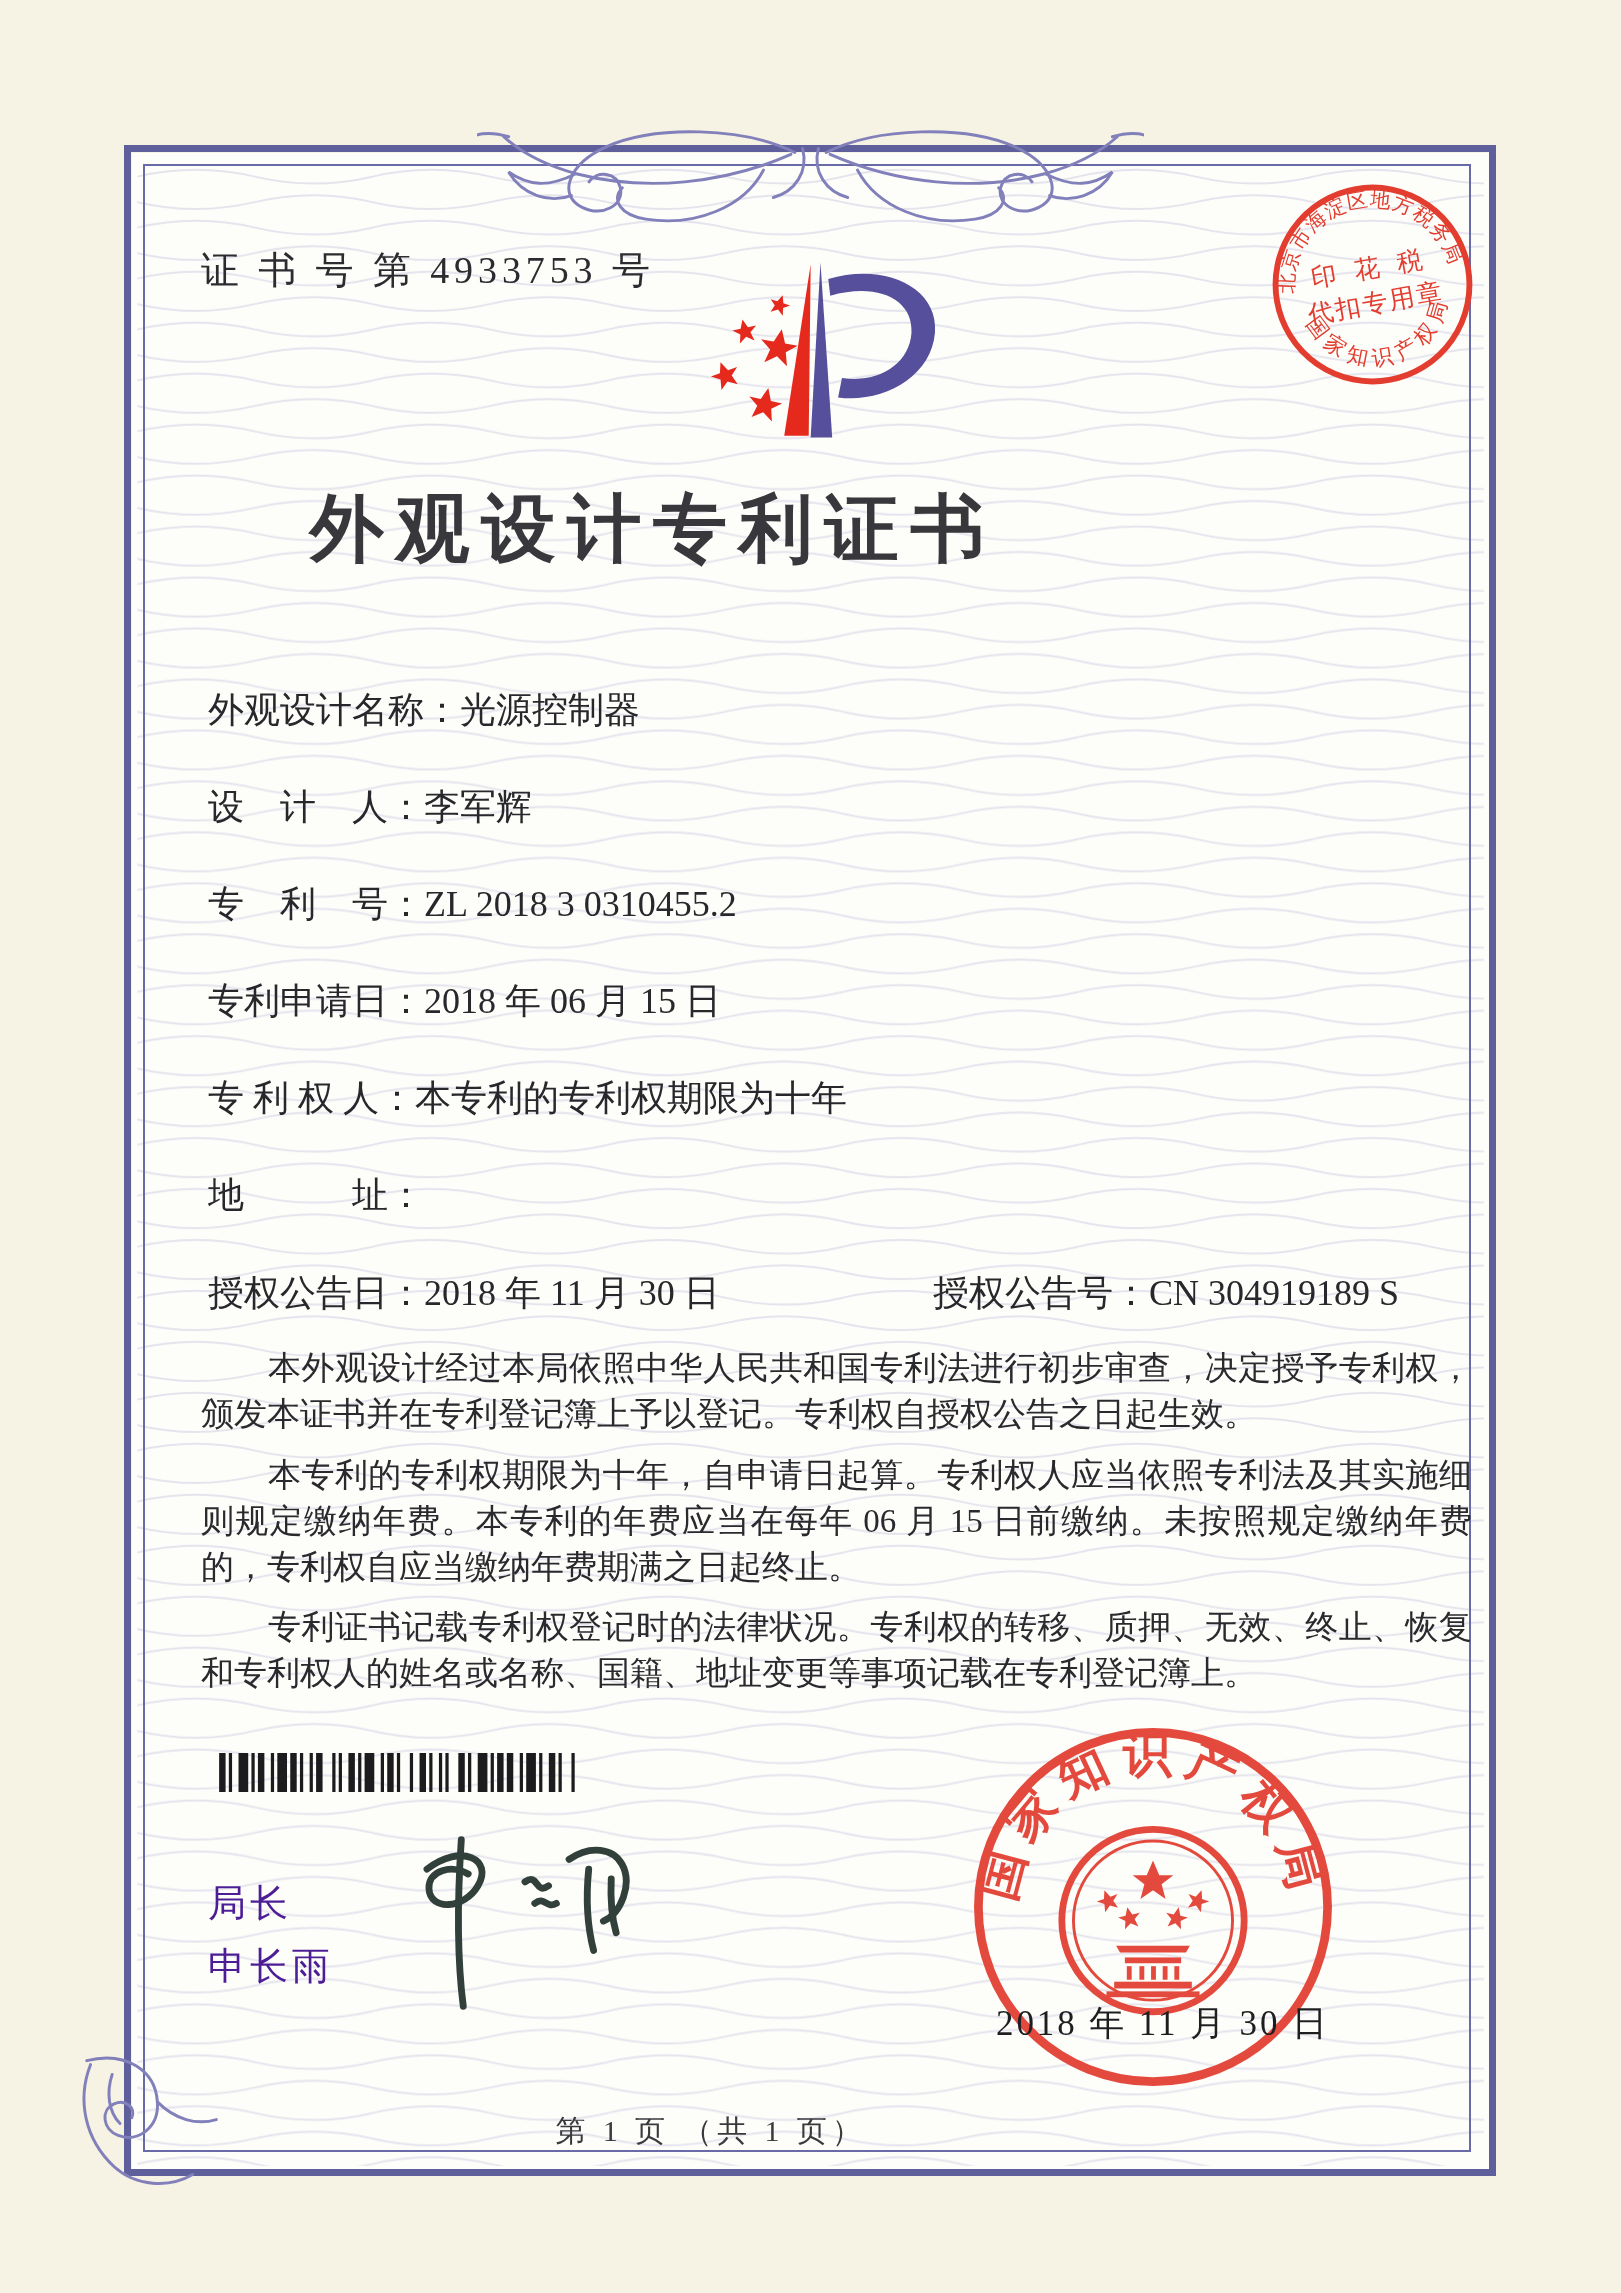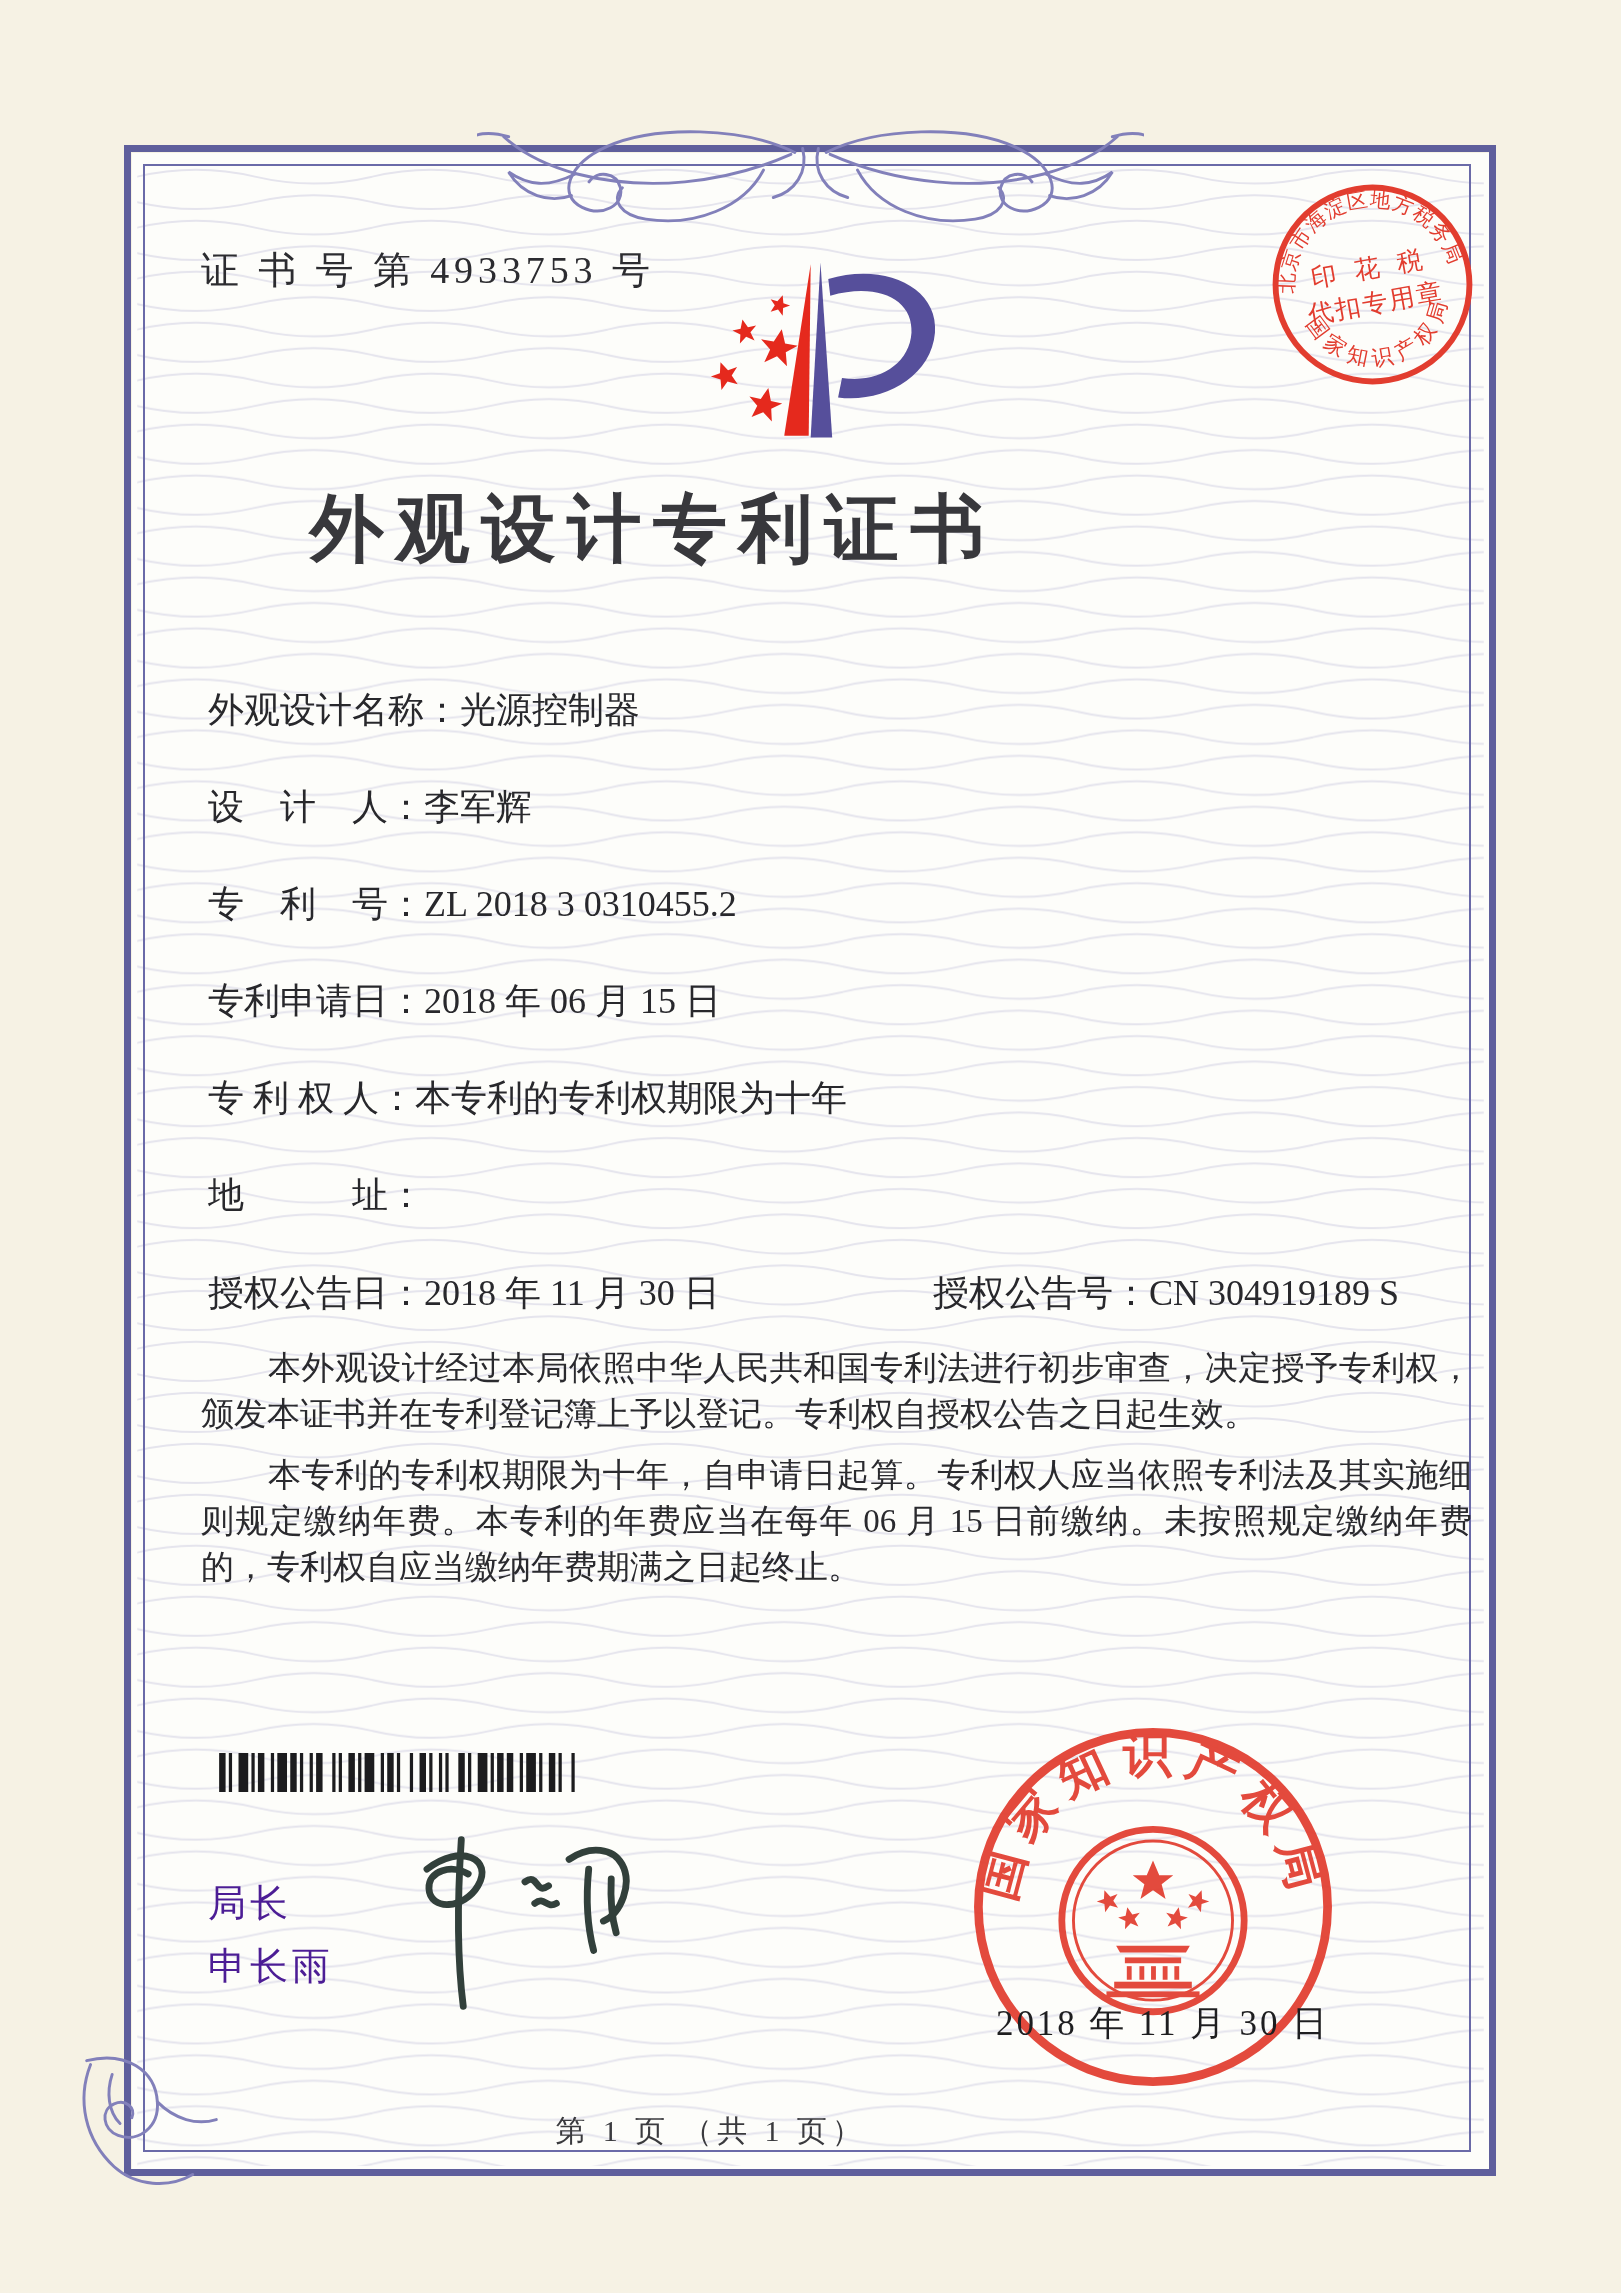--- a/index.html
+++ b/index.html
@@ -136,20 +136,21 @@
 <div class="abs field-row row-grant z4" style="top:1269px;">
   <span class="lbl">授权公告日：</span><span class="val">2018 年 11 月 30 日</span>
   <span class="grant-no">
     <span class="lbl">授权公告号：</span><span class="val">CN 304919189 S</span>
   </span>
 </div>
 
 <div class="abs body-text z4">
   <p>本外观设计经过本局依照中华人民共和国专利法进行初步审查，决定授予专利权，颁发本证书并在专利登记簿上予以登记。专利权自授权公告之日起生效。</p>
   <p>本专利的专利权期限为十年，自申请日起算。专利权人应当依照专利法及其实施细则规定缴纳年费。本专利的年费应当在每年 06 月 15 日前缴纳。未按照规定缴纳年费的，专利权自应当缴纳年费期满之日起终止。</p>
+  <p>专利证书记载专利权登记时的法律状况。专利权的转移、质押、无效、终止、恢复和专利权人的姓名或名称、国籍、地址变更等事项记载在专利登记簿上。</p>
 </div>
 
 <svg id="barcode-svg" class="abs z4" style="left:218px;top:1753px;" width="363" height="39" viewBox="0 0 370 40">
     <rect x="0.00" y="0" width="6.63" height="40" fill="#1c1c1e"></rect>
     <rect x="9.95" y="0" width="3.32" height="40" fill="#1c1c1e"></rect>
     <rect x="19.89" y="0" width="9.95" height="40" fill="#1c1c1e"></rect>
     <rect x="33.15" y="0" width="3.32" height="40" fill="#1c1c1e"></rect>
     <rect x="39.78" y="0" width="6.63" height="40" fill="#1c1c1e"></rect>
     <rect x="53.05" y="0" width="3.32" height="40" fill="#1c1c1e"></rect>
     <rect x="59.68" y="0" width="9.95" height="40" fill="#1c1c1e"></rect>

